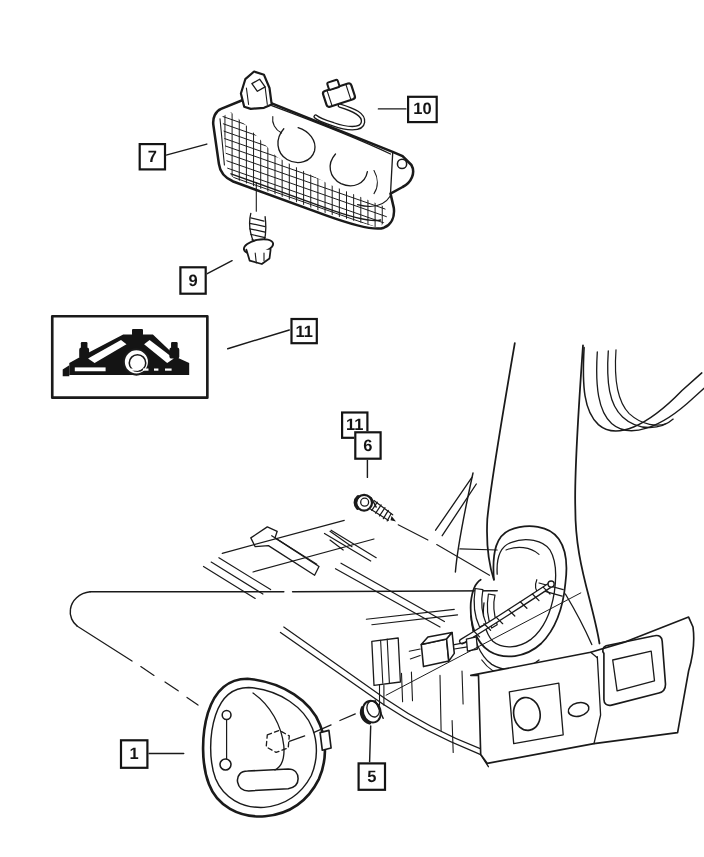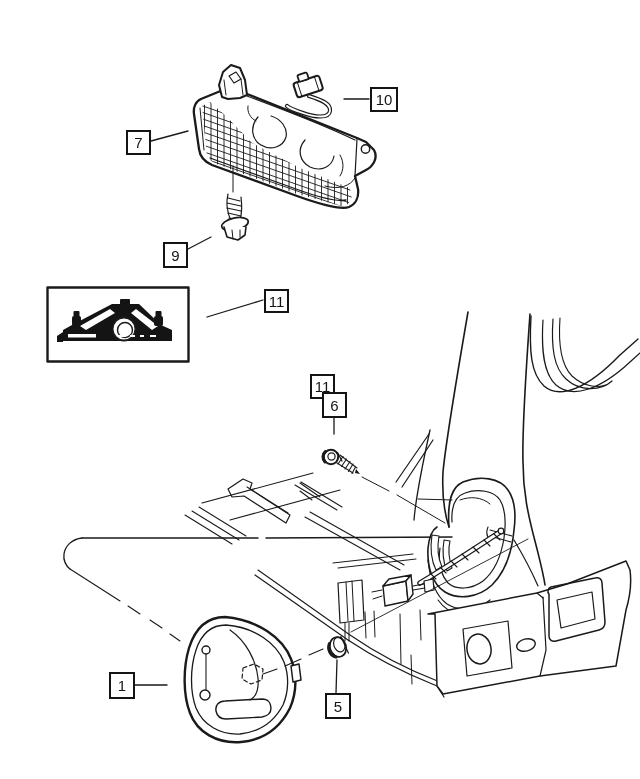--- a/index.html
+++ b/index.html
@@ -1,20 +1,20 @@
 <!DOCTYPE html>
 <html><head>
 <meta charset="utf-8">
 <style>
   html,body{margin:0;padding:0;background:#ffffff;}
   #stage{position:relative;width:640px;height:779px;background:#ffffff;overflow:hidden;
          font-family:"Liberation Sans", sans-serif;}
   #art{position:absolute;left:0;top:0;}
   .callout{position:absolute;box-sizing:border-box;border:2px solid #141414;background:#ffffff;
-           color:#141414;font-weight:normal;font-size:15px;display:flex;align-items:center;
+           color:#141414;font-weight:bold;font-size:15px;display:flex;align-items:center;
            justify-content:center;font-family:"Liberation Sans", sans-serif;cursor:pointer;z-index:5;}
   #c7  {left:126px;top:130px;width:25px;height:25px;}
   #c10 {left:370px;top:87px; width:28px;height:25px;}
   #c9  {left:163px;top:242px;width:25px;height:26px;}
   #c11a{left:264px;top:289px;width:25px;height:24px;}
   #c11b{left:310px;top:374px;width:25px;height:25px;z-index:5;}
   #c6  {left:322px;top:392px;width:25px;height:26px;z-index:6;}
   #c1  {left:109px;top:672px;width:26px;height:27px;}
   #c5  {left:325px;top:693px;width:26px;height:26px;}
 </style>

